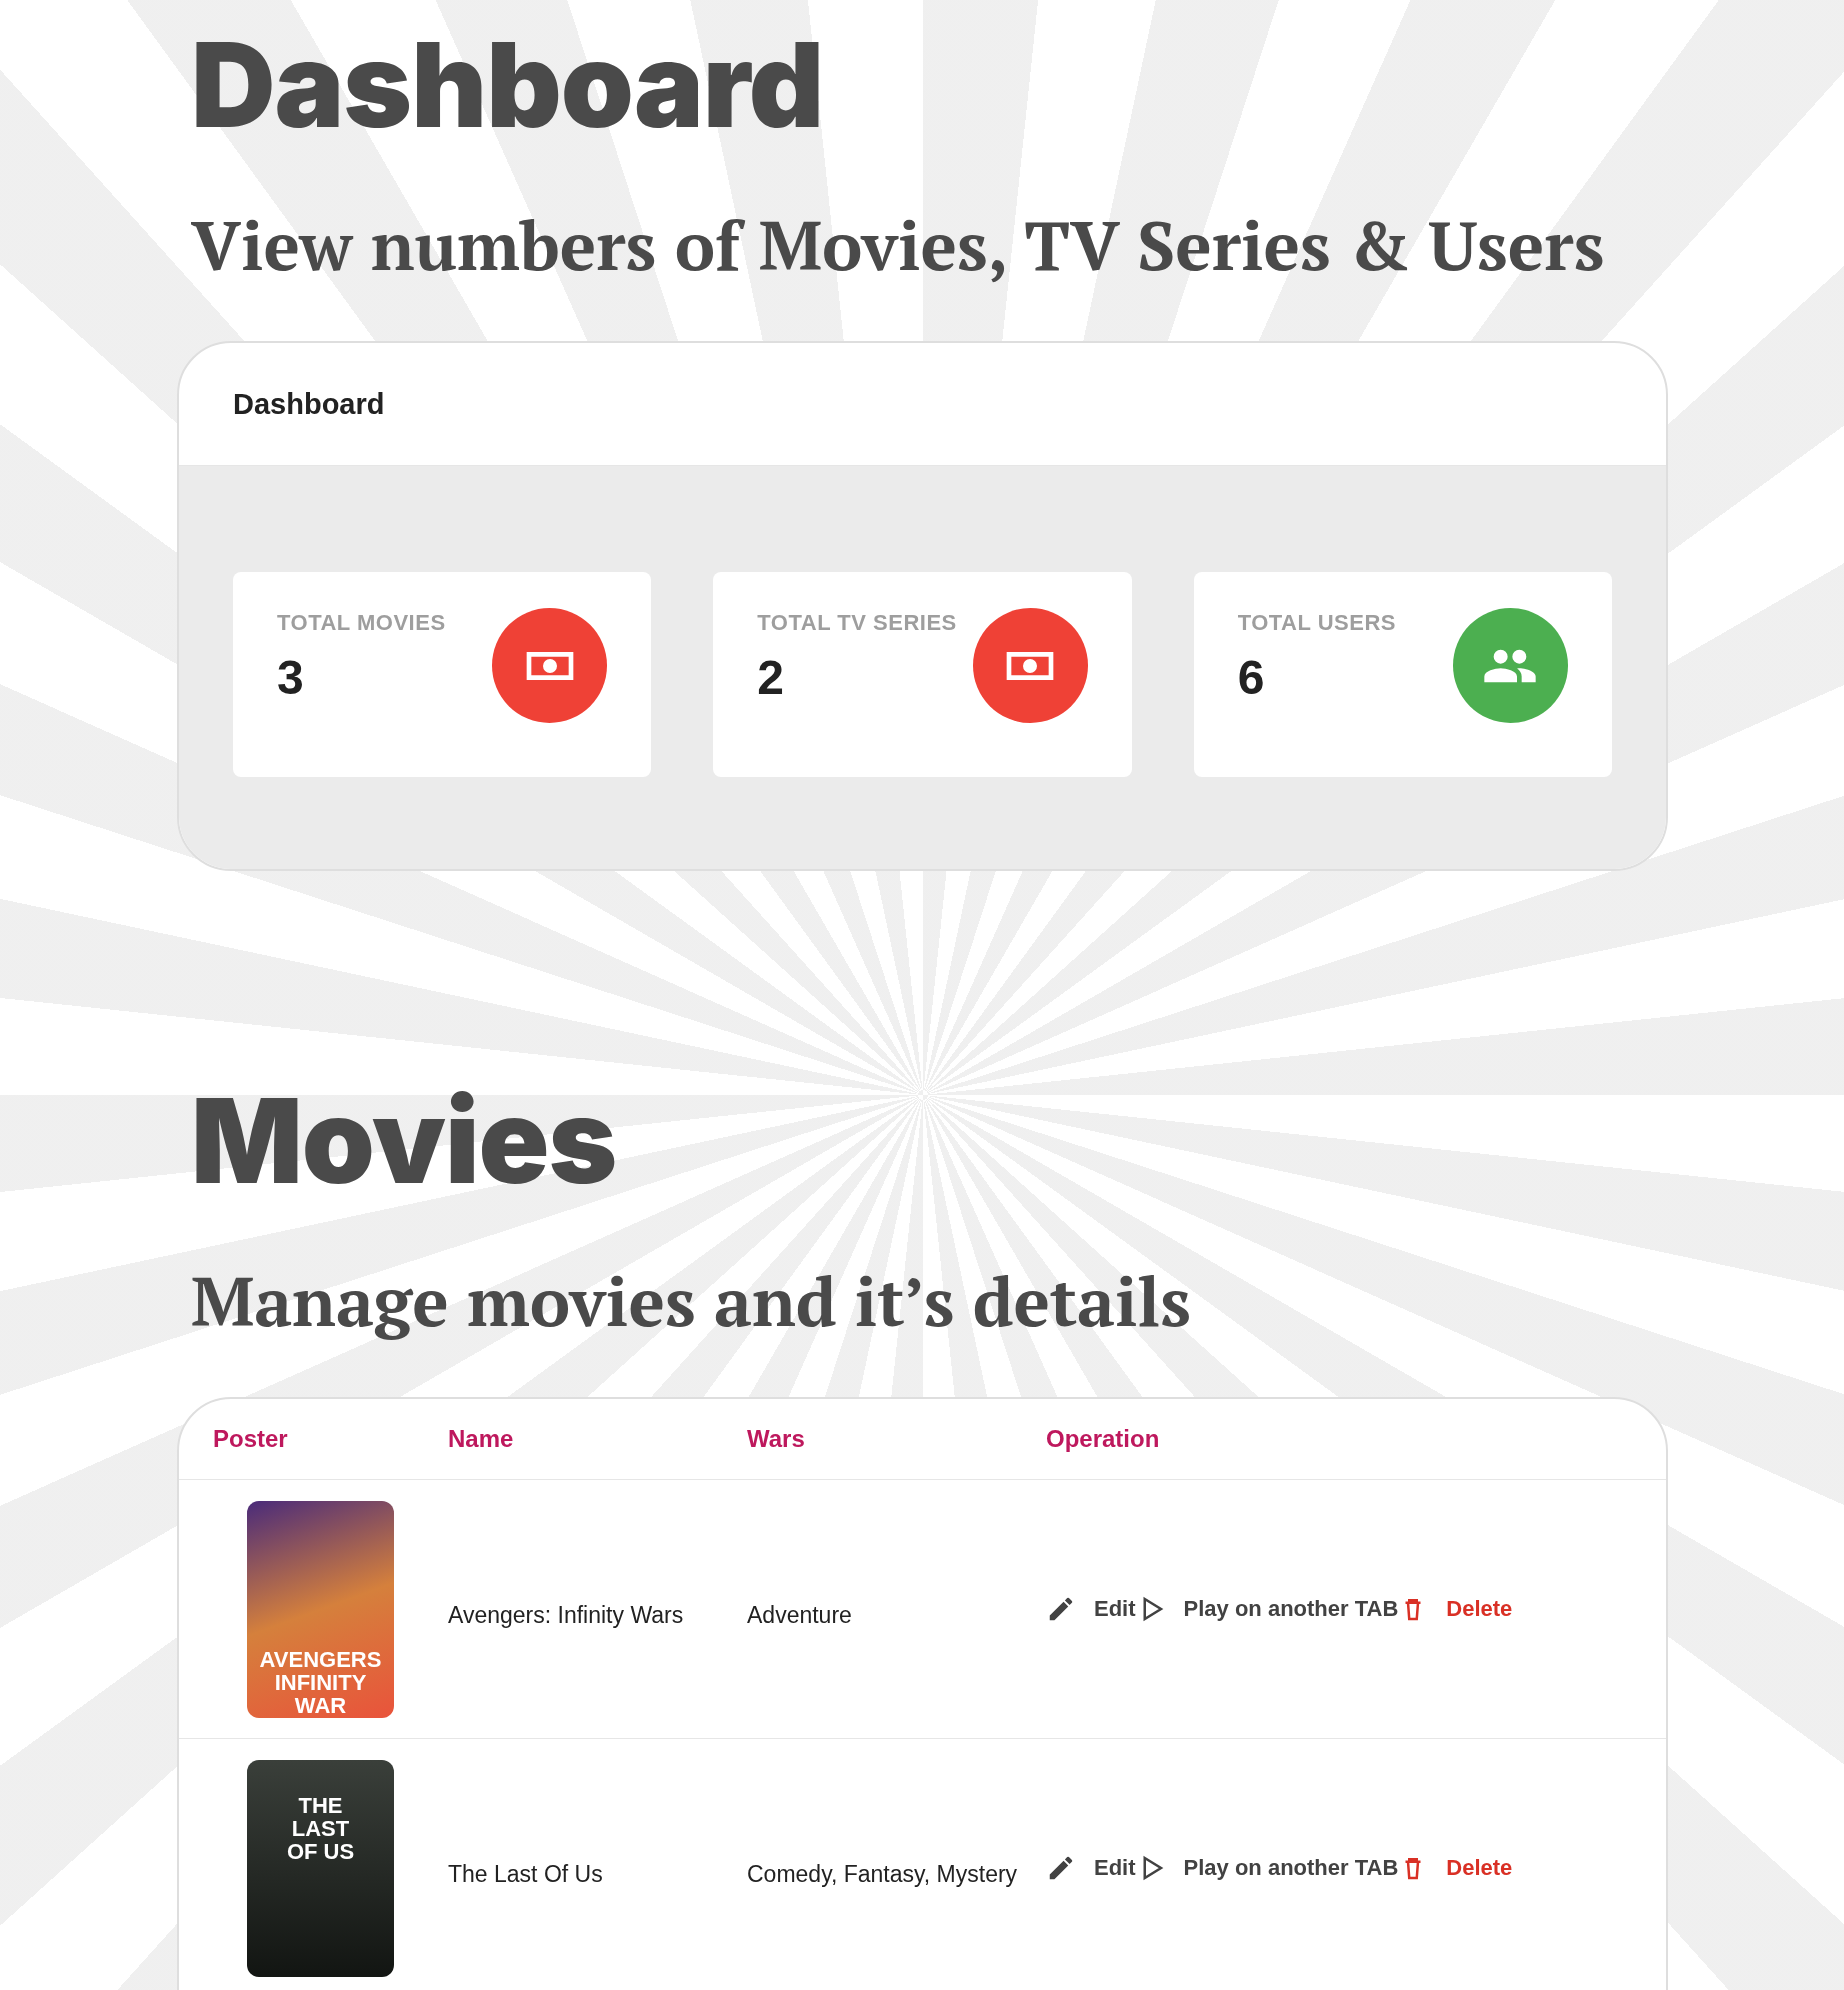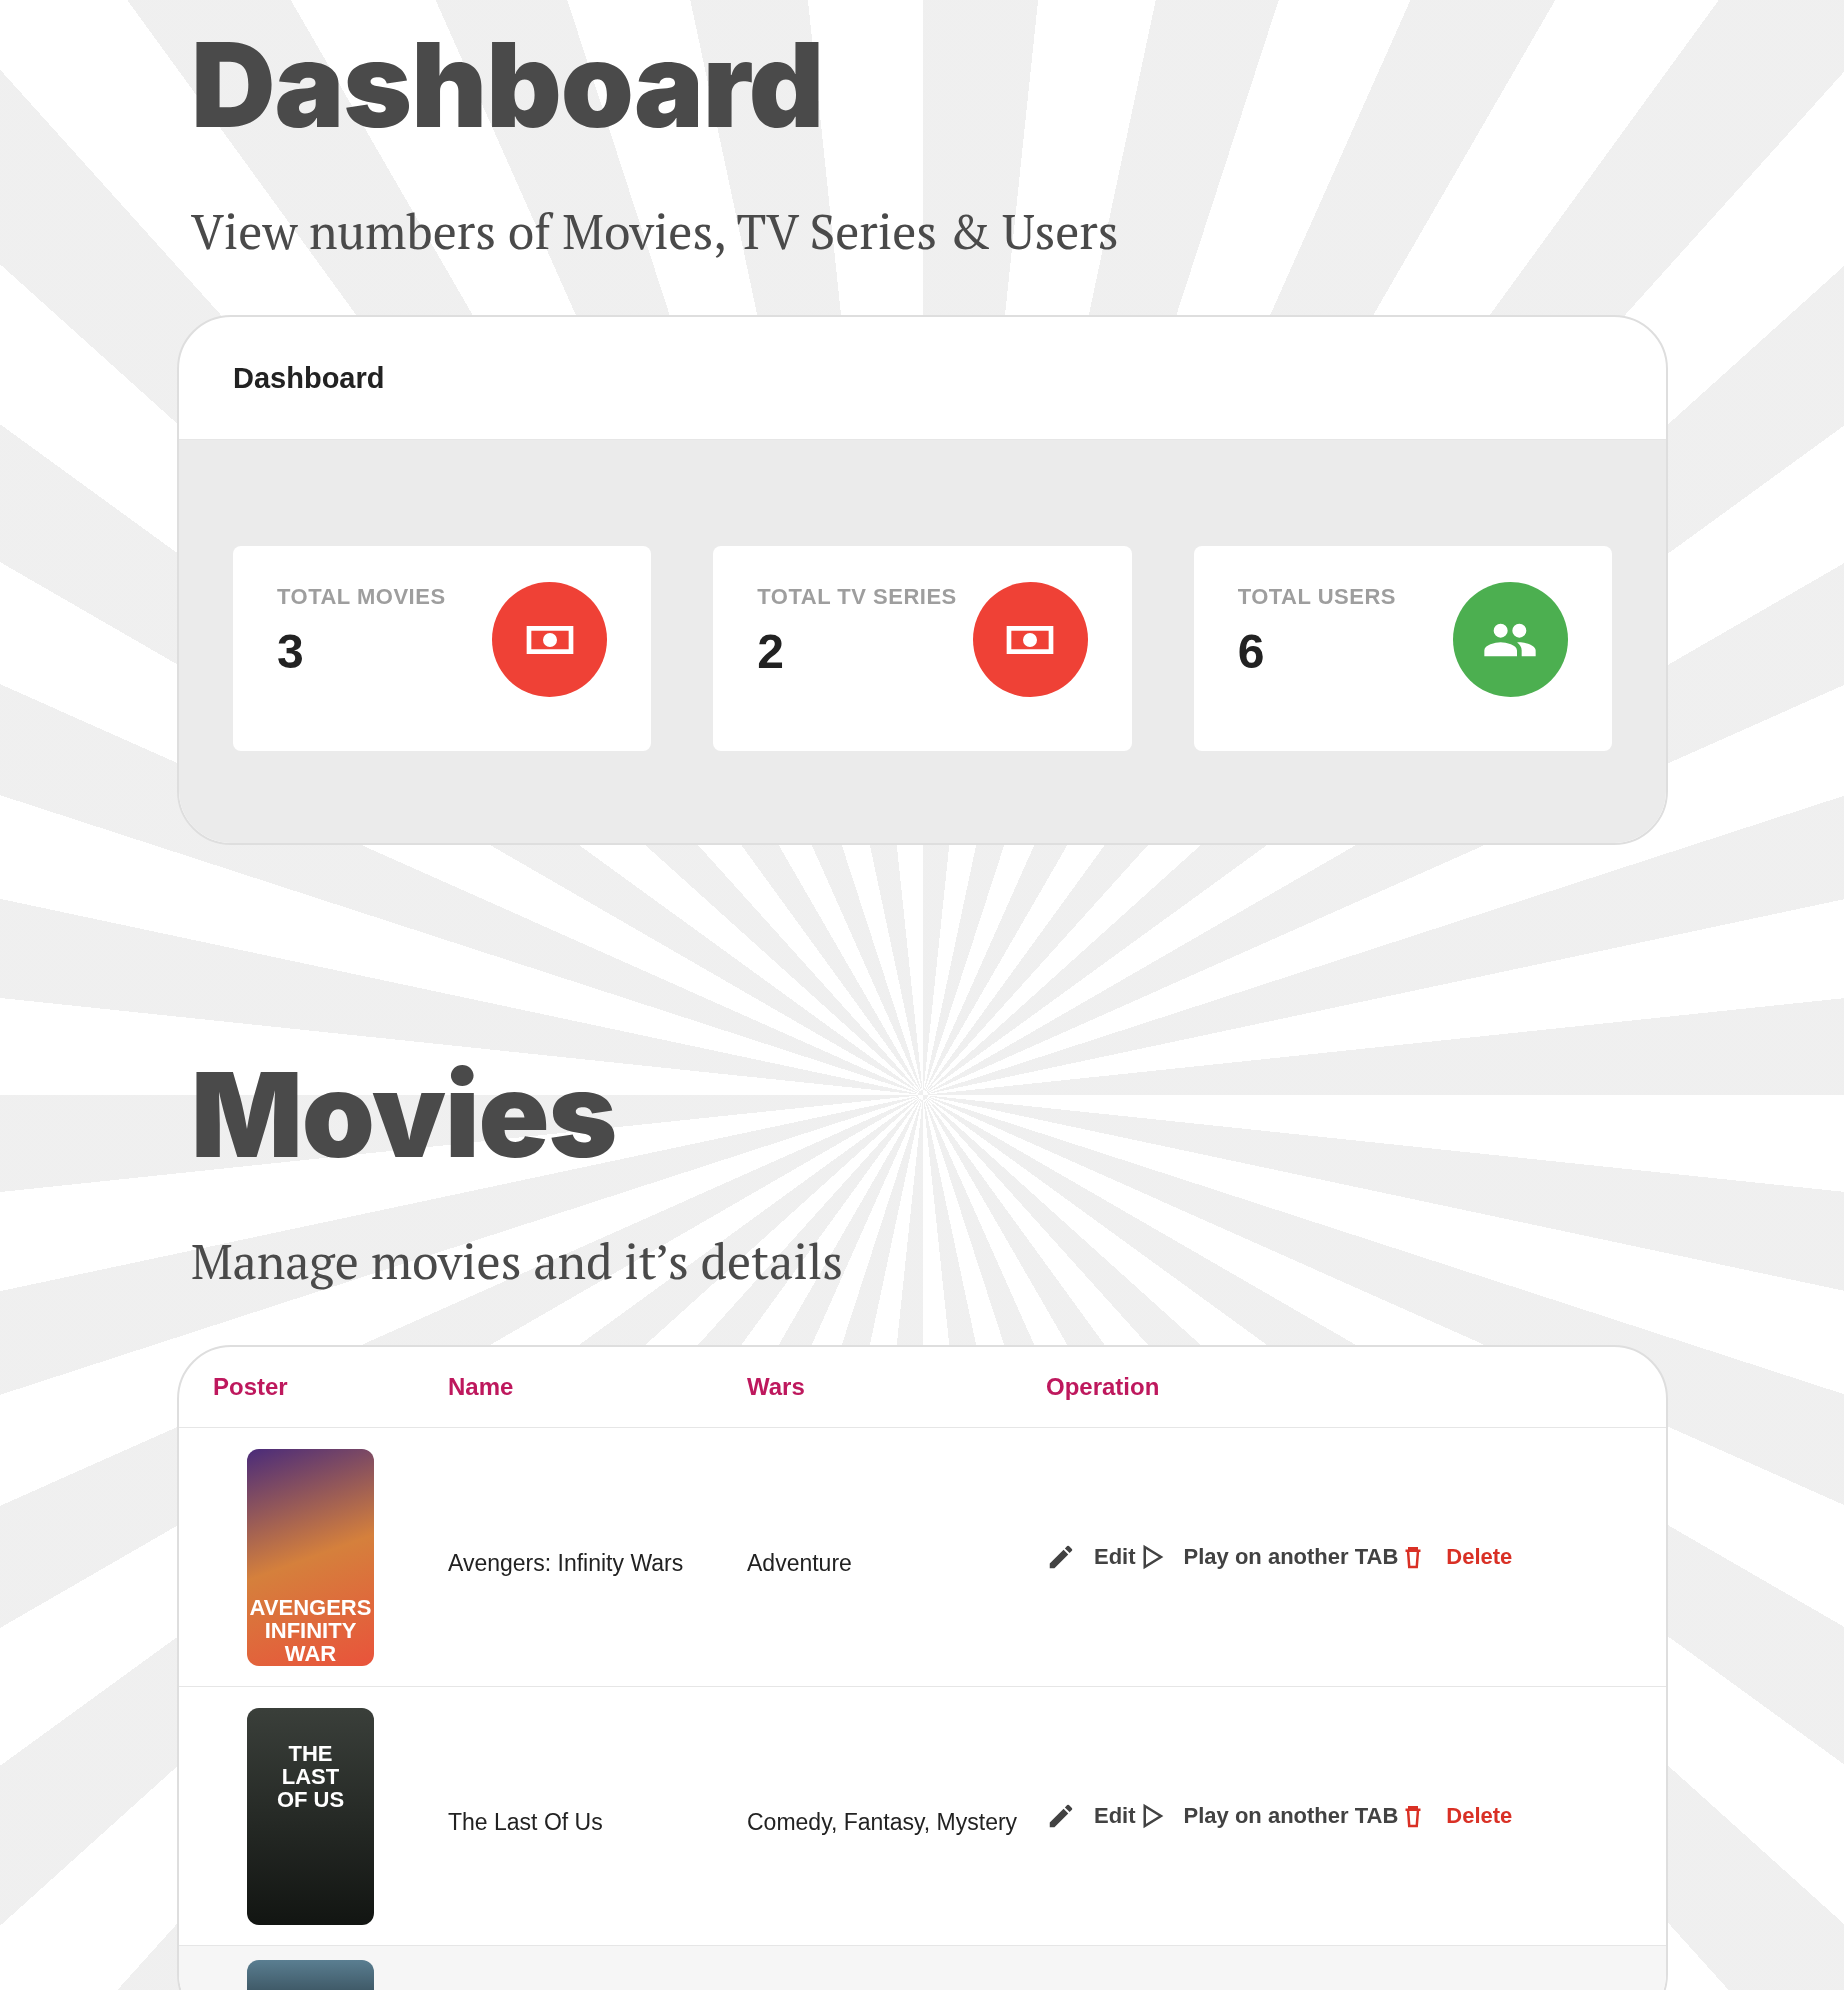--- a/index.html
+++ b/index.html
@@ -14,21 +14,21 @@
     background:repeating-conic-gradient(from 0deg,#e5e5e5 0deg 6deg,#fff 6deg 12deg);
     z-index:0; opacity:.6;
   }
   .content { position:relative; z-index:1; width:100%; }
   .section-title {
     font-size:117px; font-weight:900; color:#4a4a4a;
     margin-left:191px; margin-top:14px; letter-spacing:-1px;
     font-family:'Inter','Source Sans Pro',Arial,sans-serif;
   }
   .section-sub   {
-    font-size:48px; font-weight:400; color:#4a4a4a;
+    font-size:68px; font-weight:700; color:#4a4a4a;
     margin-left:191px; margin-top:44px;
     font-family:'Source Serif Pro','PT Serif',Georgia,serif;
   }
   .card {
     width:1491px; margin:52px auto 0 auto;
     border:2px solid #dedede; border-radius:54px;
     background:#fff; overflow:hidden;
   }
   .card-head {
     height:123px; display:flex; align-items:center;
@@ -66,21 +66,21 @@
   .col-poster { width:269px; padding-left:34px; }
   .col-name   { width:299px; }
   .col-genre  { width:299px; }
   .col-op     { flex:1; }
   .row {
     display:flex; align-items:center; min-height:259px;
     border-bottom:1px solid #e6e6e6; background:#f6f6f6;
   }
   .row:nth-child(even){ background:#fff; }
   .poster {
-    width:127px; height:217px; margin:20px 0 20px 34px;
+    width:147px; height:217px; margin:20px 0 20px 34px;
     background:#555; border-radius:12px; position:relative; overflow:hidden;
     display:flex; align-items:center; justify-content:center;
     font-size:22px; color:#fff; text-align:center; font-weight:900;
   }
   .cell { font-size:23px; color:#222;margin-top:12px; }
   .ops { display:flex; align-items:center; }
   .op  {
     display:flex; align-items:center; gap:18px;
     font-size:22px; font-weight:600; cursor:pointer;
     color:#424242;

